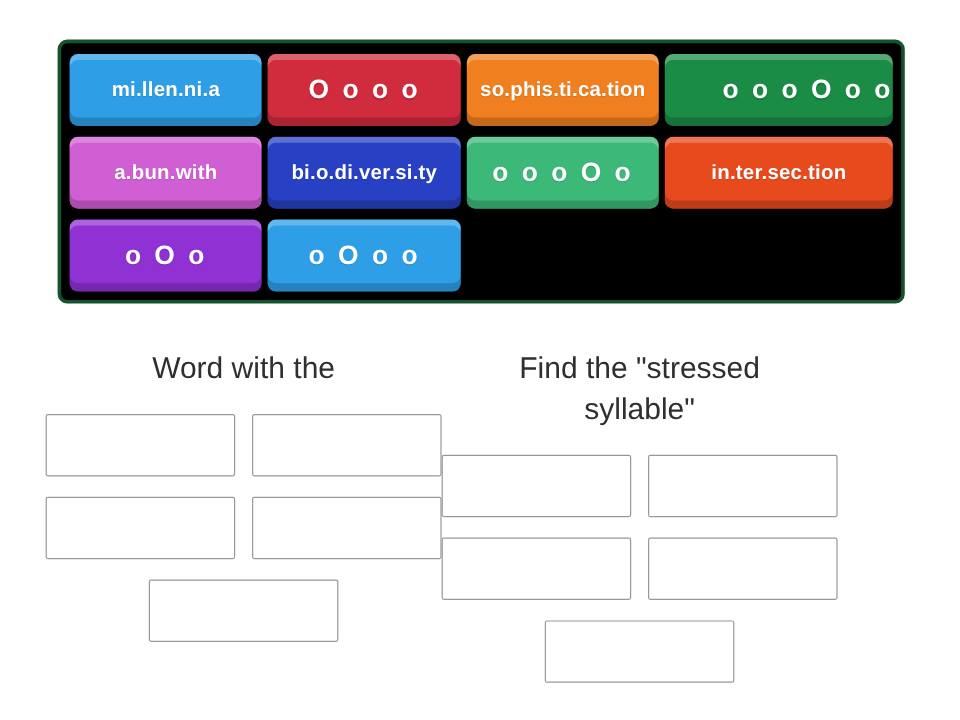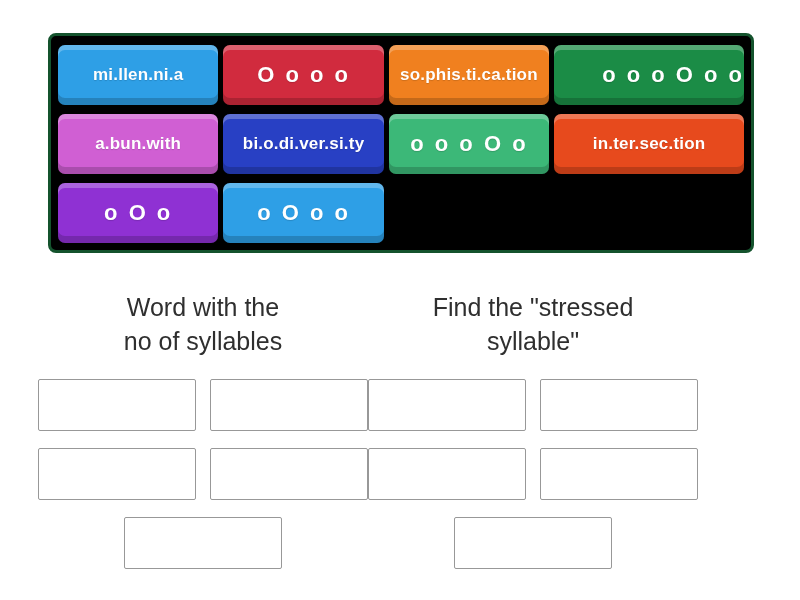--- a/index.html
+++ b/index.html
@@ -98,21 +98,20 @@
     <div class="tile stress-pattern" style="background: rgb(143, 49, 211);">o O o</div>
     <div class="tile stress-pattern" style="background: rgb(46, 159, 230);">o O o o</div>
   </div>
 </div>
 
 <div class="columns">
 
   <div class="group">
     <h2 class="group-title">
       <div>Word with the</div>
-      <div>no of syllables</div>
     </h2>
     <div class="slots">
       <div class="slot"></div>
       <div class="slot"></div>
       <div class="slot"></div>
       <div class="slot"></div>
       <div class="slot center"></div>
     </div>
   </div>
 

